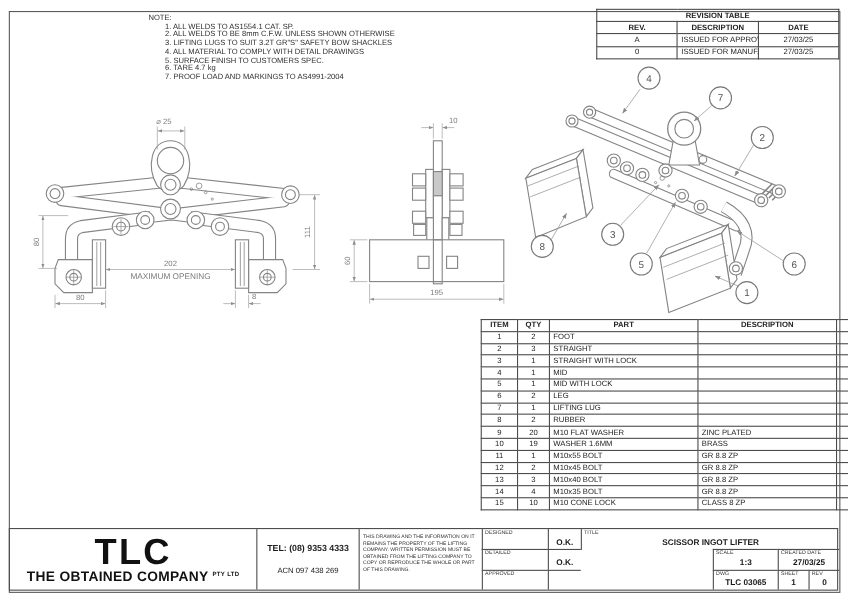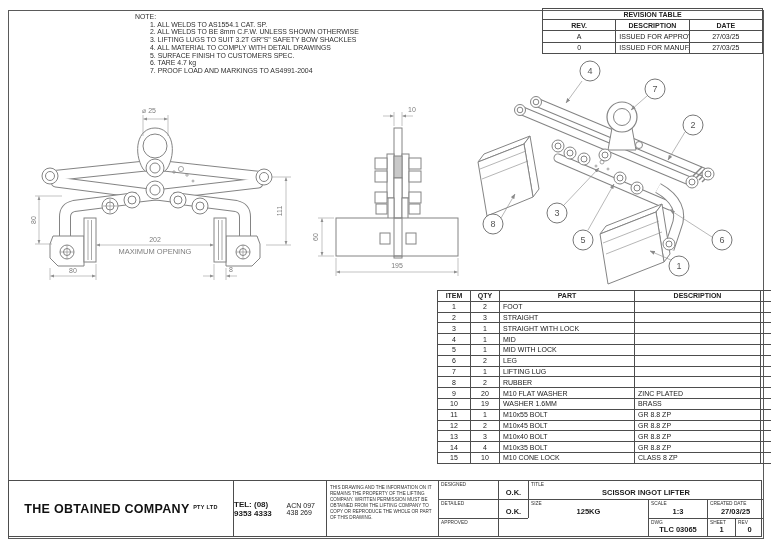--- a/index.html
+++ b/index.html
@@ -25,21 +25,21 @@
   
   svg.view{position:absolute;overflow:visible;}
   .dimtext text{font-family:"Liberation Sans", sans-serif;}
   
   .titleblock{left:8px;top:480px;width:754px;height:57px;border:1px solid #4d4d4d;box-sizing:border-box;}
   .tb-cell{position:absolute;top:0;height:55px;box-sizing:border-box;}
   .logo-cell{left:0;width:224px;display:flex;flex-direction:column;align-items:center;justify-content:center;}
   .logo-abbr{font-size:33px;font-weight:800;letter-spacing:2px;line-height:30px;color:#111;}
   .logo-name{font-size:12.5px;font-weight:800;color:#111;letter-spacing:.3px;}
   .logo-suffix{font-size:5.5px;font-weight:800;vertical-align:4px;}
-  .contact-cell{left:224px;width:93px;border-left:1px solid #4d4d4d;display:flex;flex-direction:row;
+  .contact-cell{left:224px;width:93px;border-left:1px solid #4d4d4d;display:flex;flex-direction:column;
                 align-items:center;justify-content:space-evenly;}
   .tel{font-size:8px;font-weight:bold;}
   .acn{font-size:7px;}
   .disclaimer-cell{left:317px;width:112px;border-left:1px solid #4d4d4d;font-size:4.6px;line-height:6px;
                    color:#333;padding:4px 3px;box-sizing:border-box;height:55px;}
   .fields{left:429px;width:325px;height:55px;position:absolute;}
   .fcell{position:absolute;box-sizing:border-box;border-left:1px solid #4d4d4d;border-top:1px solid #4d4d4d;
          display:flex;align-items:center;justify-content:center;}
   .fcell.r0{top:0;height:19px;border-top:none;}
   .fcell.r1{top:18px;height:19px;}
@@ -471,20 +471,21 @@
         <td class="c">10</td>
         <td>M10 CONE LOCK</td>
         <td>CLASS 8 ZP</td>
         <td class="c">-</td>
       </tr>
 </tbody>
   </table>
 
 <div class="abs titleblock">
   <div class="tb-cell logo-cell">
+    <div class="logo-abbr">TLC</div>
     <div class="logo-name"><span>THE OBTAINED COMPANY</span> <span class="logo-suffix">PTY LTD</span></div>
   </div>
   <div class="tb-cell contact-cell">
     <div class="tel">TEL: (08) 9353 4333</div>
     <div class="acn">ACN 097 438 269</div>
   </div>
   <div class="tb-cell disclaimer-cell">THIS DRAWING AND THE INFORMATION ON IT REMAINS THE PROPERTY OF THE LIFTING COMPANY. WRITTEN PERMISSION MUST BE OBTAINED FROM THE LIFTING COMPANY TO COPY OR REPRODUCE THE WHOLE OR PART OF THIS DRAWING.</div>
   <div class="fields">
     <div class="fcell r0" style="left:0;width:60px">
         <span class="flabel">DESIGNED</span>
@@ -495,24 +496,20 @@
     <div class="fcell r0" style="left:90px;width:235px">
         <span class="flabel">TITLE</span>
         <span class="fvalue">SCISSOR INGOT LIFTER</span>
       </div>
     <div class="fcell r1" style="left:0;width:60px">
         <span class="flabel">DETAILED</span>
       </div>
     <div class="fcell r1" style="left:60px;width:30px">
         <span class="fvalue">O.K.</span>
       </div>
-    <div class="fcell r1" style="left:90px;width:120px">
-        <span class="flabel">SIZE</span>
-        <span class="fvalue">125KG</span>
-      </div>
     <div class="fcell r1" style="left:210px;width:59px">
         <span class="flabel">SCALE</span>
         <span class="fvalue">1:3</span>
       </div>
     <div class="fcell r1" style="left:269px;width:56px">
         <span class="flabel">CREATED DATE</span>
         <span class="fvalue">27/03/25</span>
       </div>
     <div class="fcell r2" style="left:0;width:60px">
         <span class="flabel">APPROVED</span>

